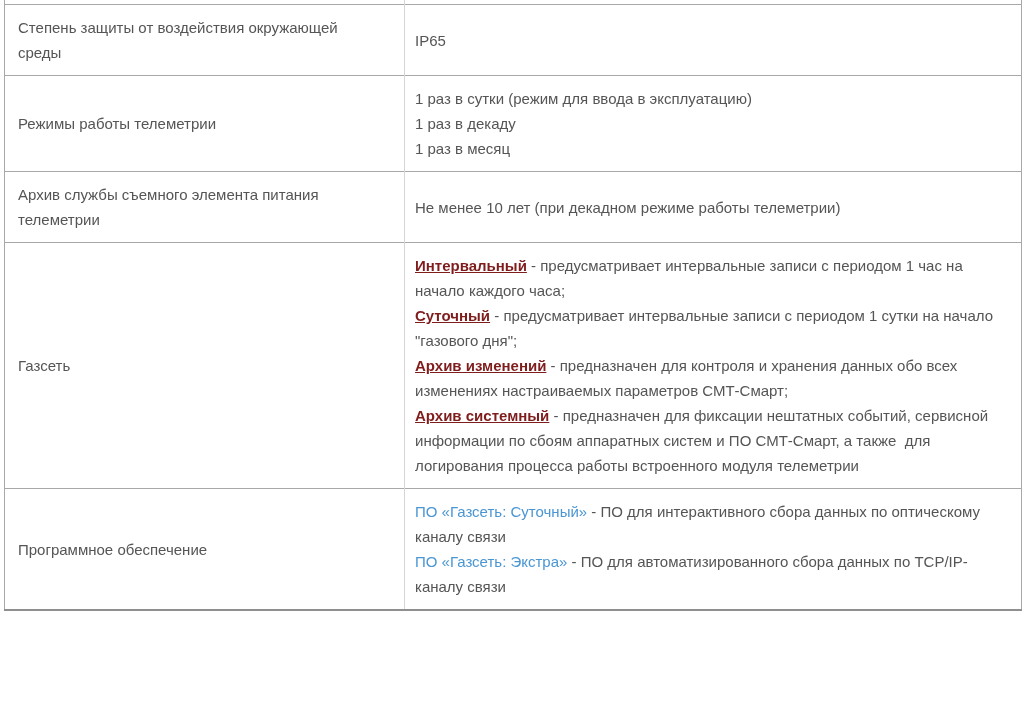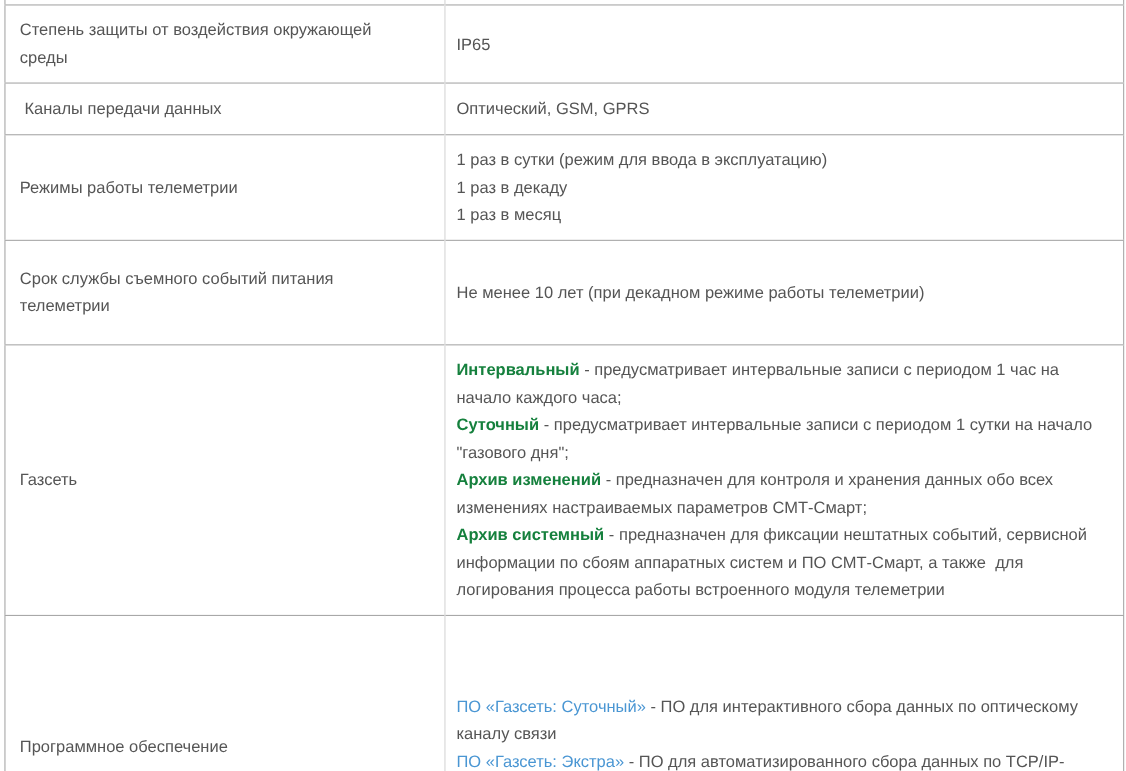--- a/index.html
+++ b/index.html
@@ -39,22 +39,23 @@
     width: 399px;
     padding: 10px 36px 10px 13px;
     color: #555555;
   }
   td.value {
     border-left: 1px solid #d6d6d6;
     padding: 10px 28px 10px 10px;
     color: #555555;
   }
   td.value strong {
-    color: #15803d;
+    color: #7f1d1d;
     font-weight: bold;
+    text-decoration: underline;
   }
   td.value a {
     color: #4a96d3;
     text-decoration: none;
     cursor: pointer;
   }
   
   .spec-table tr:nth-child(2) { height: 69px; }
   .spec-table tr:nth-child(3) { height: 47px; }
   .spec-table tr:nth-child(4) { height: 48px; }
@@ -70,29 +71,25 @@
   <tbody>
     <tr class="spacer">
       <td class="label"></td>
       <td class="value"></td>
     </tr>
   <tr>
         <td class="label">Степень защиты от воздействия окружающей среды</td>
         <td class="value">IP65</td>
       </tr>
       <tr>
-        <td class="label">&nbsp;Каналы передачи данных</td>
-        <td class="value">Оптический, GSM, GPRS</td>
-      </tr>
-      <tr>
         <td class="label">Режимы работы телеметрии</td>
         <td class="value">1 раз в сутки (режим для ввода в эксплуатацию)<br>1 раз в декаду<br>1 раз в месяц</td>
       </tr>
       <tr>
-        <td class="label">Срок службы съемного событий питания телеметрии</td>
+        <td class="label">Архив службы съемного элемента питания телеметрии</td>
         <td class="value">Не менее 10 лет (при декадном режиме работы телеметрии)</td>
       </tr>
       <tr>
         <td class="label">Газсеть</td>
         <td class="value"><strong>Интервальный</strong> - предусматривает интервальные записи с периодом 1 час на начало каждого часа;<br><strong>Суточный</strong> - предусматривает интервальные записи с периодом 1 сутки на начало "газового дня";<br><strong>Архив изменений</strong> - предназначен для контроля и хранения данных обо всех изменениях настраиваемых параметров СМТ-Смарт;<br><strong>Архив системный</strong> - предназначен для фиксации нештатных событий, сервисной информации по сбоям аппаратных систем и ПО СМТ-Смарт, а также&nbsp; для логирования процесса работы встроенного модуля телеметрии</td>
       </tr>
       <tr>
         <td class="label">Программное обеспечение</td>
         <td class="value"><a href="#">ПО «Газсеть: Суточный»</a> - ПО для интерактивного сбора данных по оптическому каналу связи<br><a href="#">ПО «Газсеть: Экстра»</a> - ПО для автоматизированного сбора данных по TCP/IP-каналу связи</td>
       </tr>

